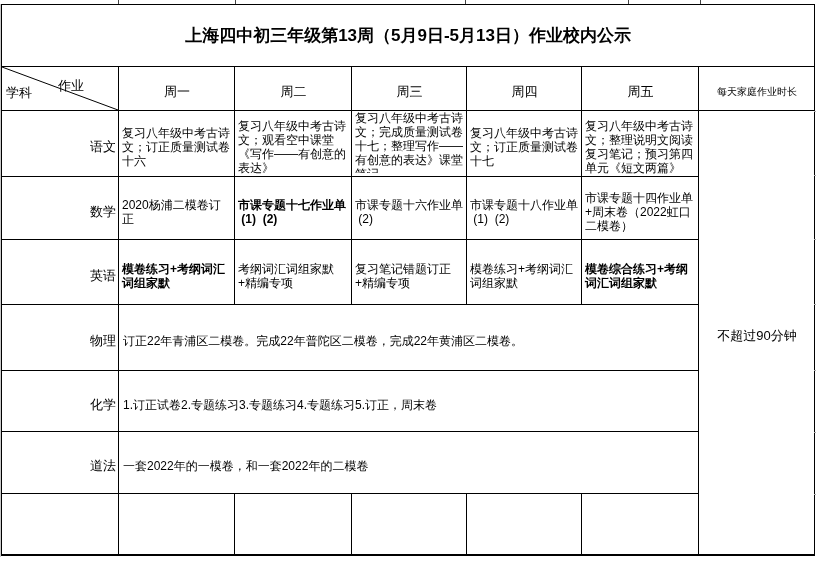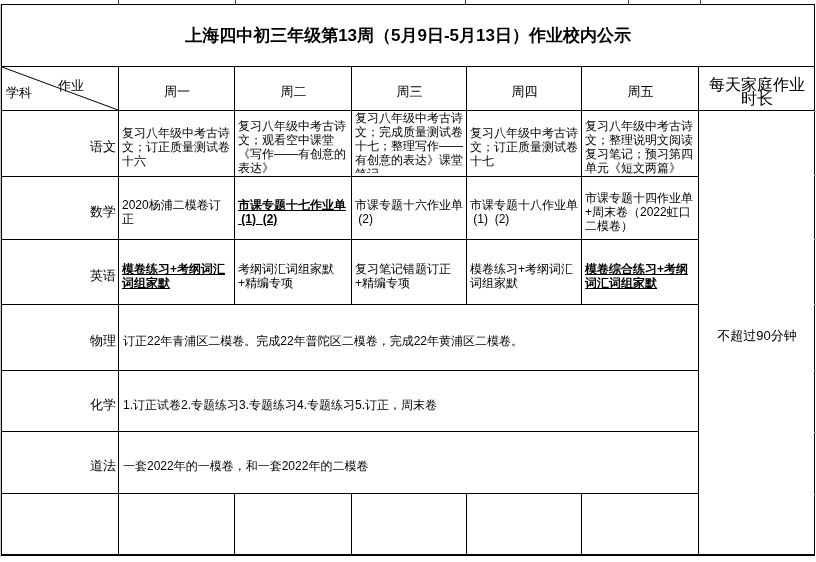--- a/index.html
+++ b/index.html
@@ -20,26 +20,26 @@
     border: 1px solid #000; border-bottom: 2px solid #000;
   }
   td { border: 1px solid #000; padding: 8px 2px 1px 3px; font-size: 12px; line-height: 14px;
        vertical-align: middle; overflow: hidden; }
   .title-cell { font-size: 17px; font-weight: bold; text-align: center; padding: 12px; }
   .corner-cell { position: relative; padding: 0; }
   .corner-cell svg { position: absolute; left: 0; top: 0; }
   .corner-xueke { position: absolute; left: 4px; top: 19px; font-size: 13px; }
   .corner-zuoye { position: absolute; left: 56px; top: 12px; font-size: 13px; }
   .day-h { text-align: center; font-size: 13px; }
-  .dur-h { text-align: center; font-size: 16px; }
+  .dur-h { text-align: center; font-size: 10px; }
   .subj { text-align: right; font-size: 13px; }
   .hw { white-space: pre-wrap; word-break: break-all; }
   .vtop { vertical-align: top; padding-top: 0; }
   .clip { height: 62px; overflow: hidden; }
-  .bold { font-weight: bold; text-decoration: underline; }
+  .bold { font-weight: bold; }
   .dur-note { text-align: center; font-size: 13px; }
   .merged-hw { padding-left: 4px; }
 </style>
 </head>
 <body>
 
 <div class="page">
 
   <div class="left-gridline"></div>
 

